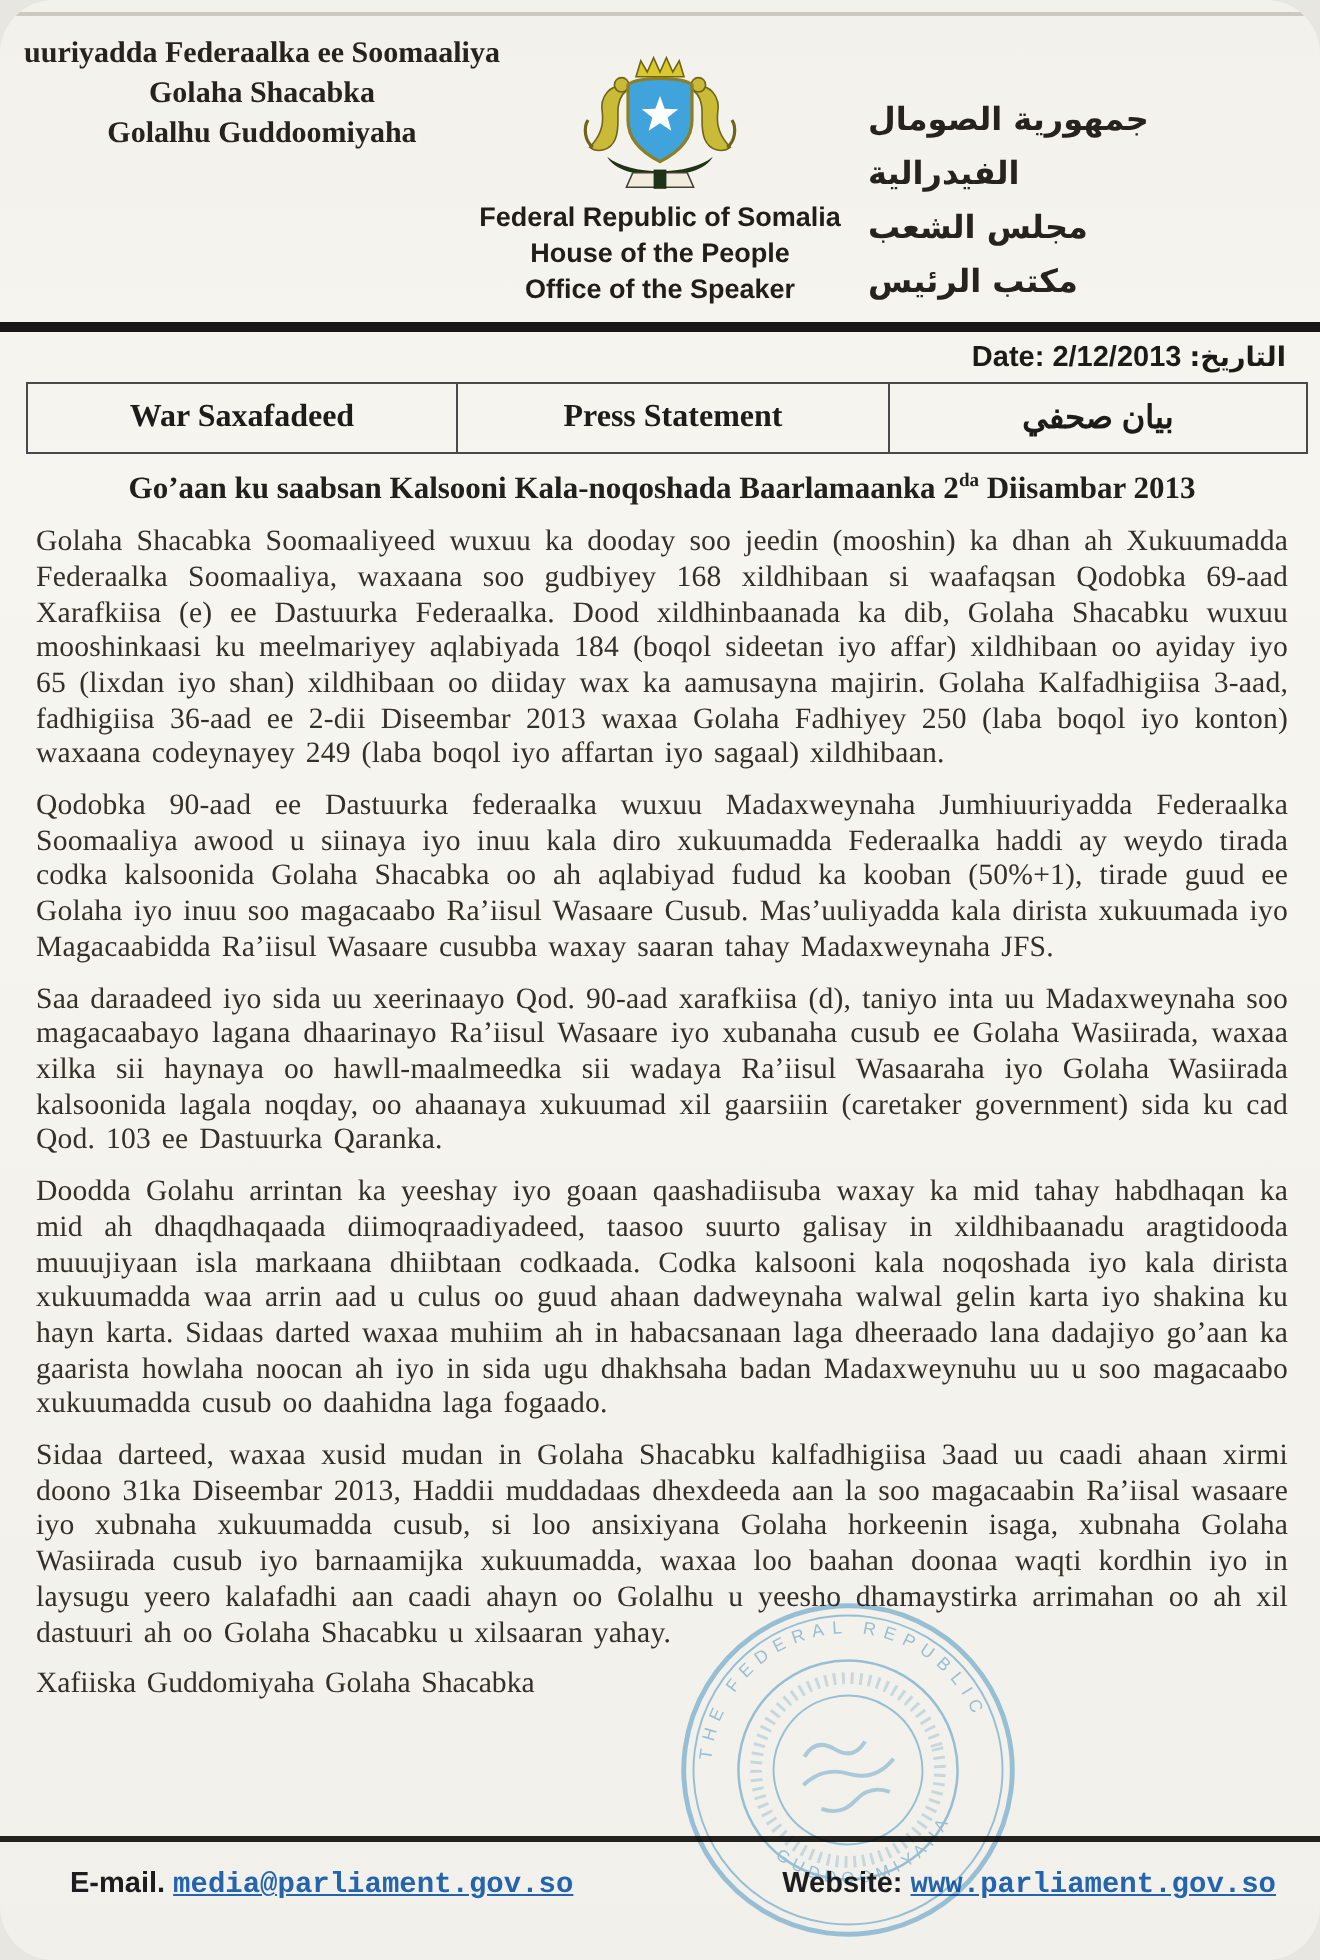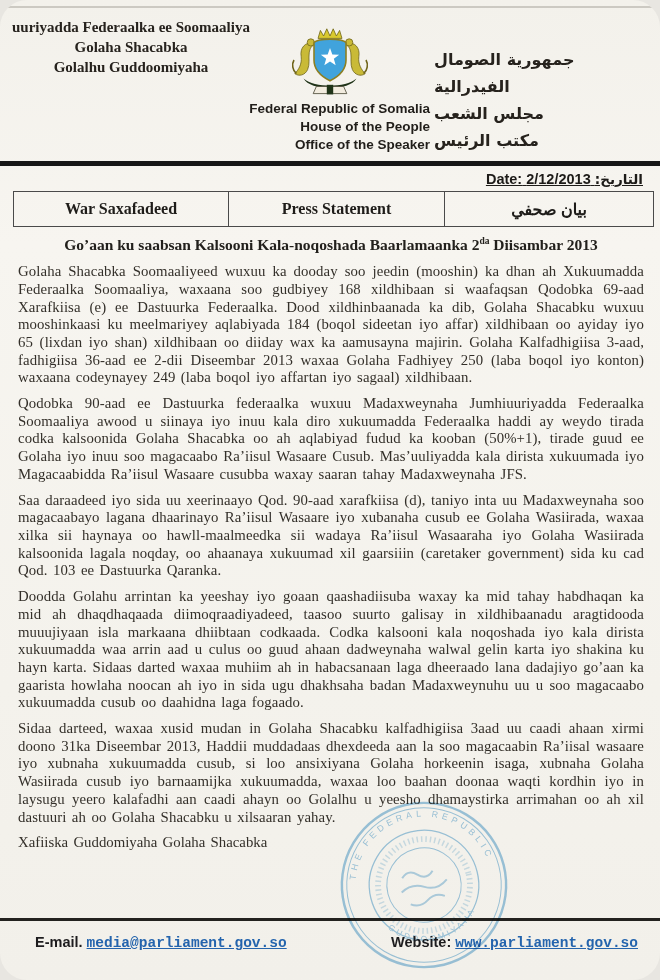--- a/index.html
+++ b/index.html
@@ -11,31 +11,31 @@
     overflow:hidden;
     font-family:"Liberation Serif", serif;
     color:#2e2a25;
     border-radius:27px;
   }
   .scan-line{position:absolute;top:6px;left:0;width:100%;height:2px;background:#c2bfb8;opacity:.8;}
 
   
   .hdr-left{position:absolute;top:17px;left:0;width:262px;text-align:center;
     font-weight:bold;font-size:15px;line-height:20px;color:#26221d;white-space:nowrap;}
-  .hdr-center{position:absolute;top:24px;left:230px;width:200px;text-align:right;}
+  .hdr-center{position:absolute;top:24px;left:230px;width:200px;text-align:center;}
   .hdr-center svg{display:block;margin:0 auto;}
   .hc-line{font-family:"Liberation Sans",sans-serif;font-weight:bold;font-size:13.5px;line-height:18px;color:#211e1a;}
   .hdr-right{position:absolute;top:46px;right:8px;width:218px;text-align:left;
     font-family:"DejaVu Sans",sans-serif;font-weight:bold;font-size:16px;line-height:27px;color:#26221d;}
 
   .thick-rule{position:absolute;top:161px;left:0;width:660px;height:5px;background:#171717;}
 
   
   .date-line{position:absolute;top:171px;right:13px;font-family:"Liberation Sans",sans-serif;
-    font-weight:bold;font-size:14.5px;color:#1d1b18;text-decoration:underline;}
+    font-weight:bold;font-size:14.5px;color:#1d1b18;}
   .date-ar{font-family:"DejaVu Sans",sans-serif;font-size:13.5px;margin-right:4px;}
 
   
   table.banner{position:absolute;top:191px;left:13px;width:631px;height:36px;
     border-collapse:collapse;table-layout:fixed;}
   table.banner td{border:1.5px solid #4a4a4a;text-align:center;vertical-align:middle;
     font-weight:bold;font-size:16px;color:#1e1c19;margin-top:38px;}
   td.c1{width:212px;} td.c2{width:213px;} td.c3{width:206px;font-family:Liberation Sans, sans-serif;font-size:15.5px;}
 
   

